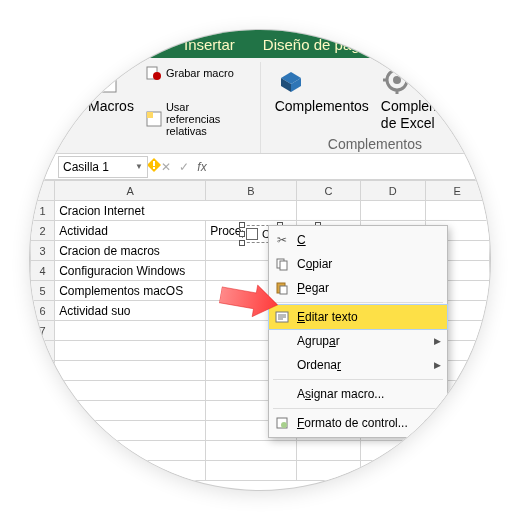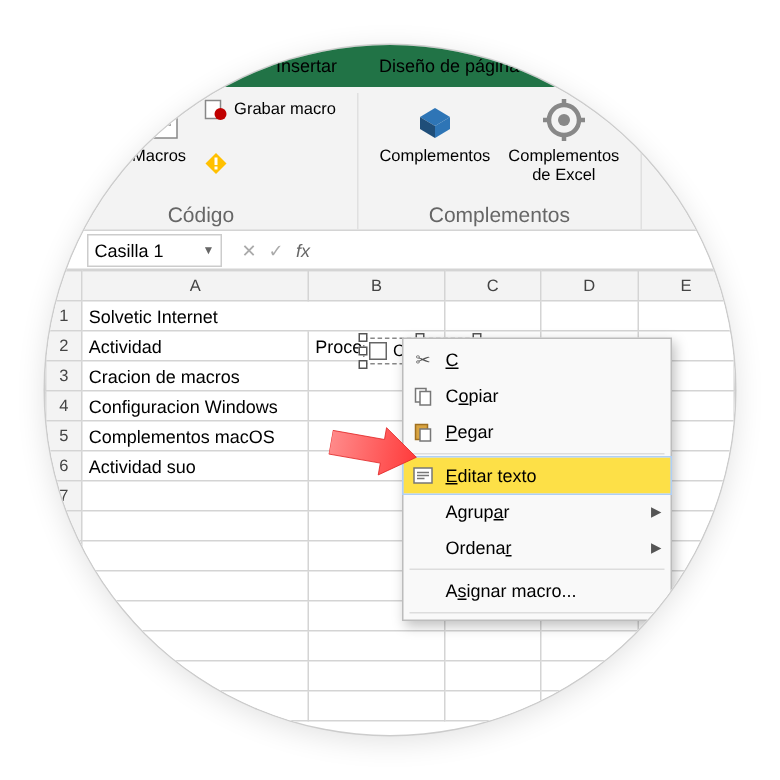--- a/index.html
+++ b/index.html
@@ -1,24 +1,24 @@
 <!DOCTYPE html>
 <html><head>
 <meta charset="utf-8">
 <style>
 *{box-sizing:border-box;margin:0;padding:0;font-family:"Segoe UI",Arial,sans-serif}
 body{width:520px;height:520px;background:#fff;position:relative;overflow:hidden}
 .circle{width:460px;height:460px;border-radius:50%;position:absolute;left:30px;top:30px;overflow:hidden;box-shadow:0 0 0 1px #ccc,0 4px 20px rgba(0,0,0,.12);background:#fff}
 .ribbon-tabs{background:#217346;height:28px;display:flex;align-items:center;padding-left:140px;gap:0}
-.ribbon-tabs .tab{color:#000000;font-size:12px;padding:0 14px;height:28px;display:flex;align-items:center;cursor:pointer}
+.ribbon-tabs .tab{color:#fef9c3;font-size:15px;padding:0 14px;height:28px;display:flex;align-items:center;cursor:pointer}
 .ribbon{background:#f3f3f3;border-bottom:1px solid #d4d4d4;height:96px;display:flex;padding:4px 0 0 0}
 .group{display:flex;flex-direction:column;align-items:center;padding:0 8px;border-right:1px solid #e0e0e0}
 .group-content{display:flex;align-items:flex-start;flex:1}
 .group-label{font-size:14px;color:#666;padding:2px 0}
-.vbtn{display:flex;flex-direction:column;align-items:center;padding:2px 6px;font-size:11px;cursor:pointer;text-align:center;line-height:1.2}
+.vbtn{display:flex;flex-direction:column;align-items:flex-start;padding:2px 6px;font-size:14px;cursor:pointer;text-align:center;line-height:1.2}
 .vbtn .ic{width:32px;height:32px;margin-bottom:2px}
 .stack{display:flex;flex-direction:column;gap:18px;padding:2px 4px}
 .hbtn{display:flex;align-items:center;gap:4px;font-size:11px;cursor:pointer;padding:1px 2px}
 .hbtn .ic{width:16px;height:16px;flex-shrink:0}
 .namebox-row{height:26px;background:#fff;border-bottom:1px solid #d4d4d4;display:flex;align-items:center}
 .namebox{width:90px;height:22px;border:1px solid #ccc;margin:0 4px 0 28px;font-size:12px;padding:0 4px;display:flex;align-items:center;justify-content:space-between;background:#fff}
 .namebox .dd{font-size:8px;color:#666}
 .fx-btns{display:flex;gap:2px;margin:0 6px;color:#aaa;font-size:12px}
 .fx-btns span{width:16px;text-align:center}
 .grid{position:relative;font-size:12px}
@@ -76,20 +76,27 @@
         <div class="stack">
           <div class="hbtn">
             <svg class="ic" viewBox="0 0 16 16">
                 <rect x="1" y="2" width="10" height="12" fill="#fff" stroke="#888"></rect>
                 <circle cx="11" cy="11" r="4" fill="#c00000"></circle>
               </svg>
             <span>Grabar macro</span>
           </div>
           <div class="hbtn">
             <svg class="ic" viewBox="0 0 16 16">
+                <rect x="1" y="1" width="14" height="14" fill="#fff" stroke="#888"></rect>
+                <rect x="1" y="1" width="6" height="6" fill="#ffd966"></rect>
+              </svg>
+            <span>Usar referencias relativas</span>
+          </div>
+          <div class="hbtn">
+            <svg class="ic" viewBox="0 0 16 16">
                 <polygon points="8,1 15,8 8,15 1,8" fill="#ffc000"></polygon>
                 <rect x="7" y="4" width="2" height="5" fill="#fff"></rect>
                 <rect x="7" y="10" width="2" height="2" fill="#fff"></rect>
               </svg>
           </div>
         </div>
       </div>
       <div class="group-label">Código</div>
     </div>
 
@@ -140,21 +147,21 @@
           <tr>
         <th class="rowh"></th>
         <th class="colA">A</th>
         <th class="colB">B</th>
         <th class="colC">C</th>
         <th class="colD">D</th>
         <th class="colE">E</th>
       </tr>
       <tr>
             <td class="rowh">1</td>
-            <td colspan="2" class="merged">Solvetic Internet</td>
+            <td colspan="2" class="merged">Cracion Internet</td>
             <td></td>
             <td></td>
             <td></td>
           </tr>
       <tr>
             <td class="rowh">2</td>
             <td class="bold">Actividad</td>
             <td class="bold">Procesada</td>
             <td></td>
             <td></td>
@@ -317,20 +324,29 @@
       <span class="ic"></span>
       <span>Ordena<span class="u">r</span></span>
       <span class="arrow">▶</span>
     </div>
     <div class="sep"></div>
     <div class="item">
       <span class="ic"></span>
       <span>A<span class="u">s</span>ignar macro...</span>
     </div>
     <div class="sep"></div>
+    <div class="item">
+      <span class="ic">
+          <svg width="14" height="14" viewBox="0 0 14 14">
+            <rect x="2" y="2" width="10" height="10" fill="#fff" stroke="#777"></rect>
+            <circle cx="9" cy="9" r="3" fill="#a8d08d"></circle>
+          </svg>
+        </span>
+      <span><span class="u">F</span>ormato de control...</span>
+    </div>
   </div>
 
   <svg class="arrow-pointer" width="60" height="40" viewBox="0 0 60 40">
     <defs>
         <linearGradient id="g" x1="0" y1="0" x2="1" y2="0">
           <stop offset="0" stop-color="#ff8a8a"></stop>
           <stop offset="1" stop-color="#ff3b3b"></stop>
         </linearGradient>
       </defs>
     <polygon points="0,12 35,12 35,4 58,20 35,36 35,28 0,28" fill="url(#g)" stroke="#e02020" stroke-width="0.5"></polygon>

